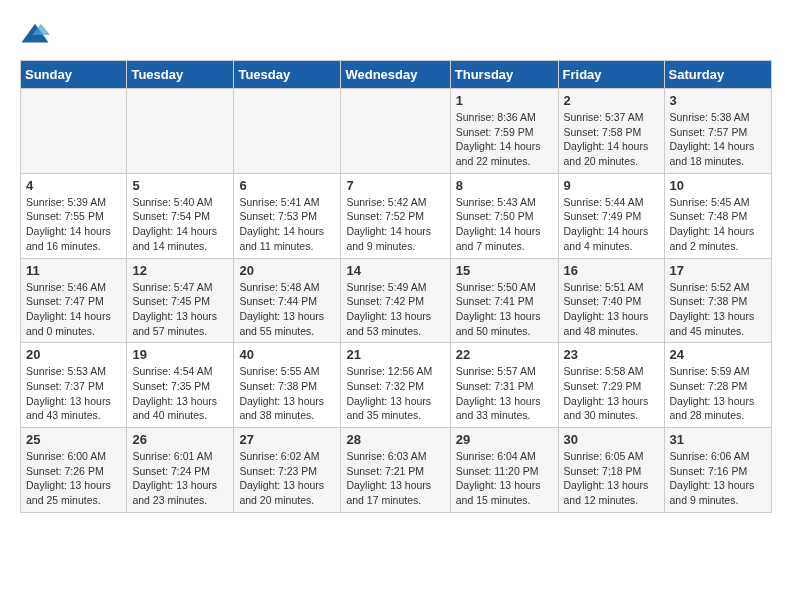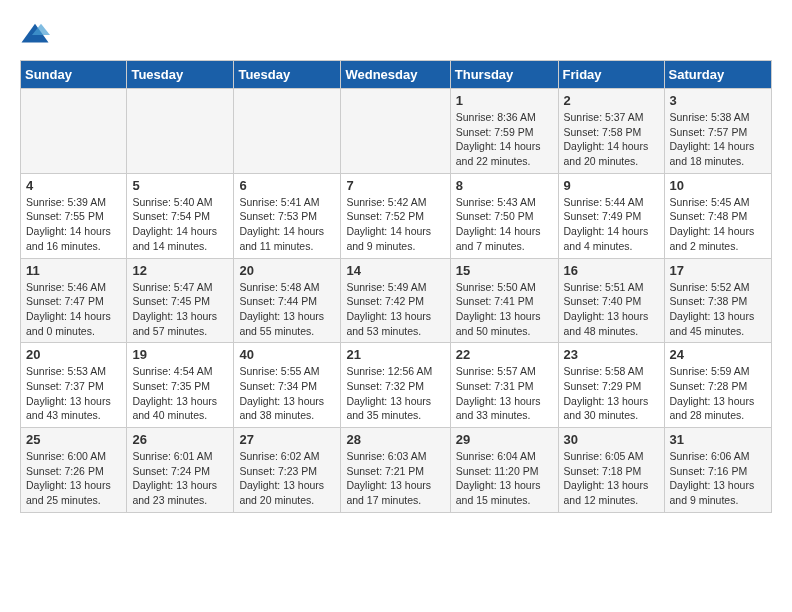--- a/index.html
+++ b/index.html
@@ -268,21 +268,21 @@
         <td>
           <span class="day-num">19</span>
           <div class="day-info">Sunrise: 4:54 AM
 Sunset: 7:35 PM
 Daylight: 13 hours
 and 40 minutes.</div>
         </td>
         <td>
           <span class="day-num">40</span>
           <div class="day-info">Sunrise: 5:55 AM
-Sunset: 7:34 PM
+Sunset: 7:38 PM
 Daylight: 13 hours
 and 38 minutes.</div>
         </td>
         <td>
           <span class="day-num">21</span>
           <div class="day-info">Sunrise: 12:56 AM
 Sunset: 7:32 PM
 Daylight: 13 hours
 and 35 minutes.</div>
         </td>

